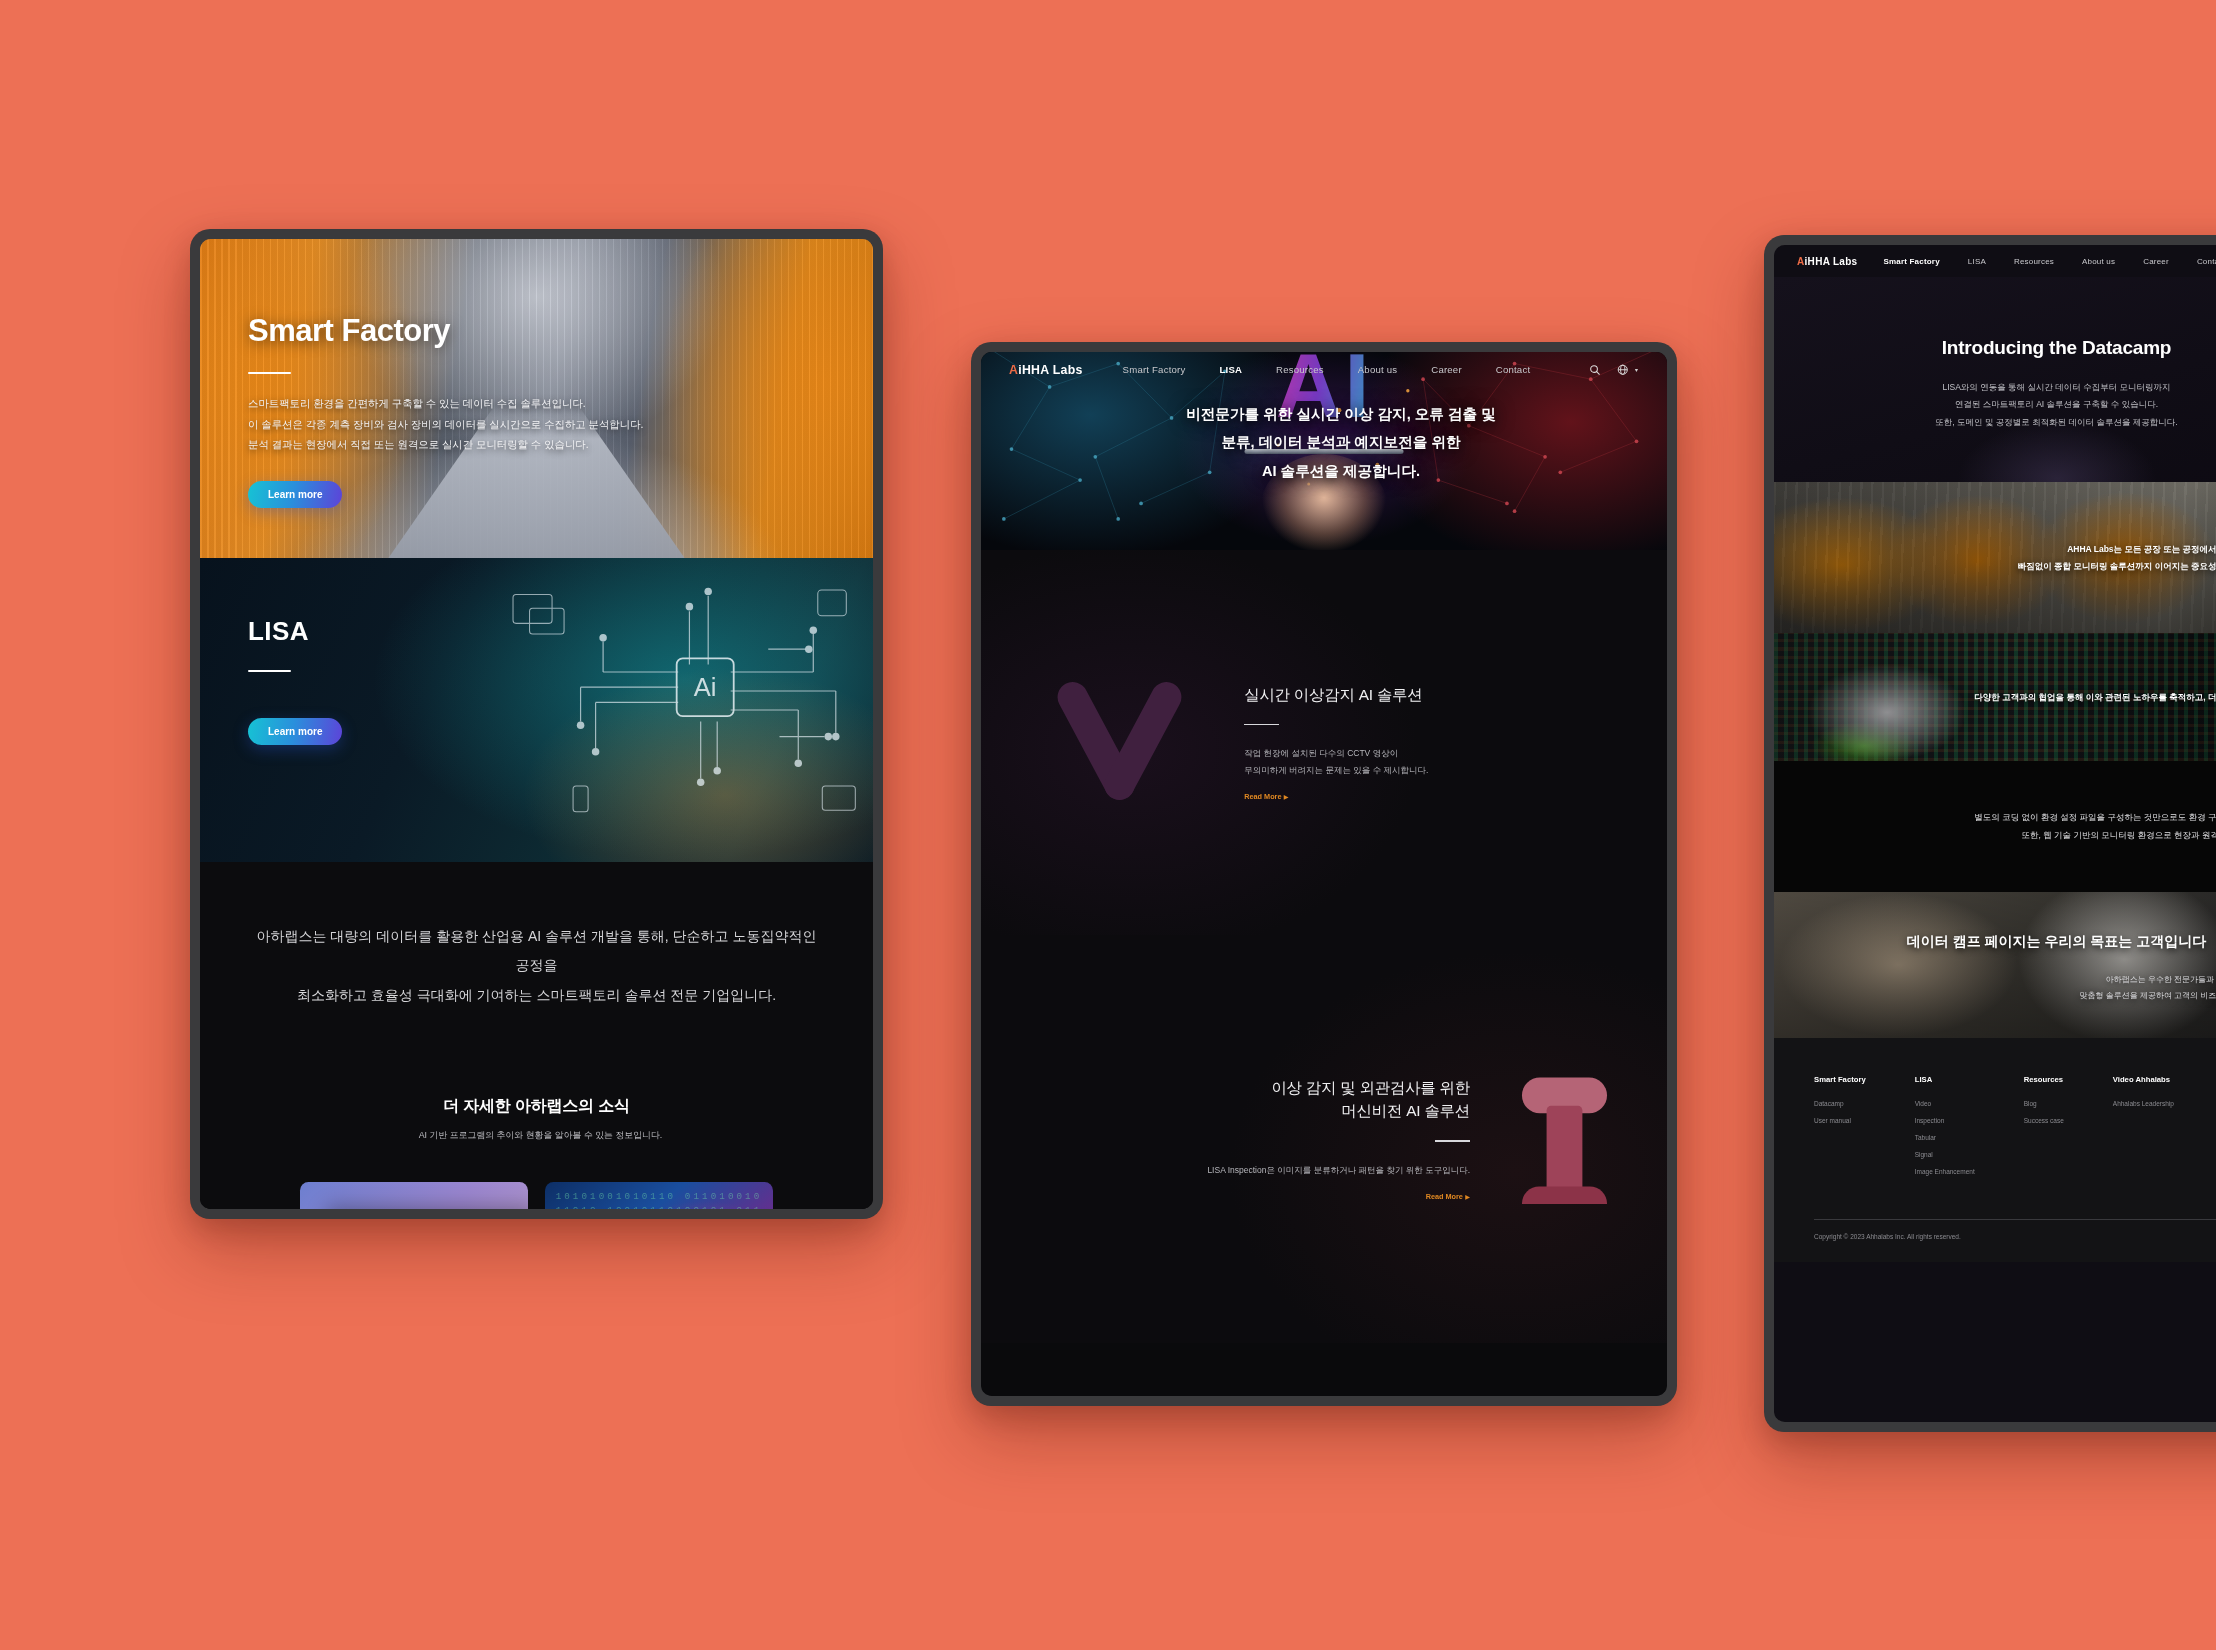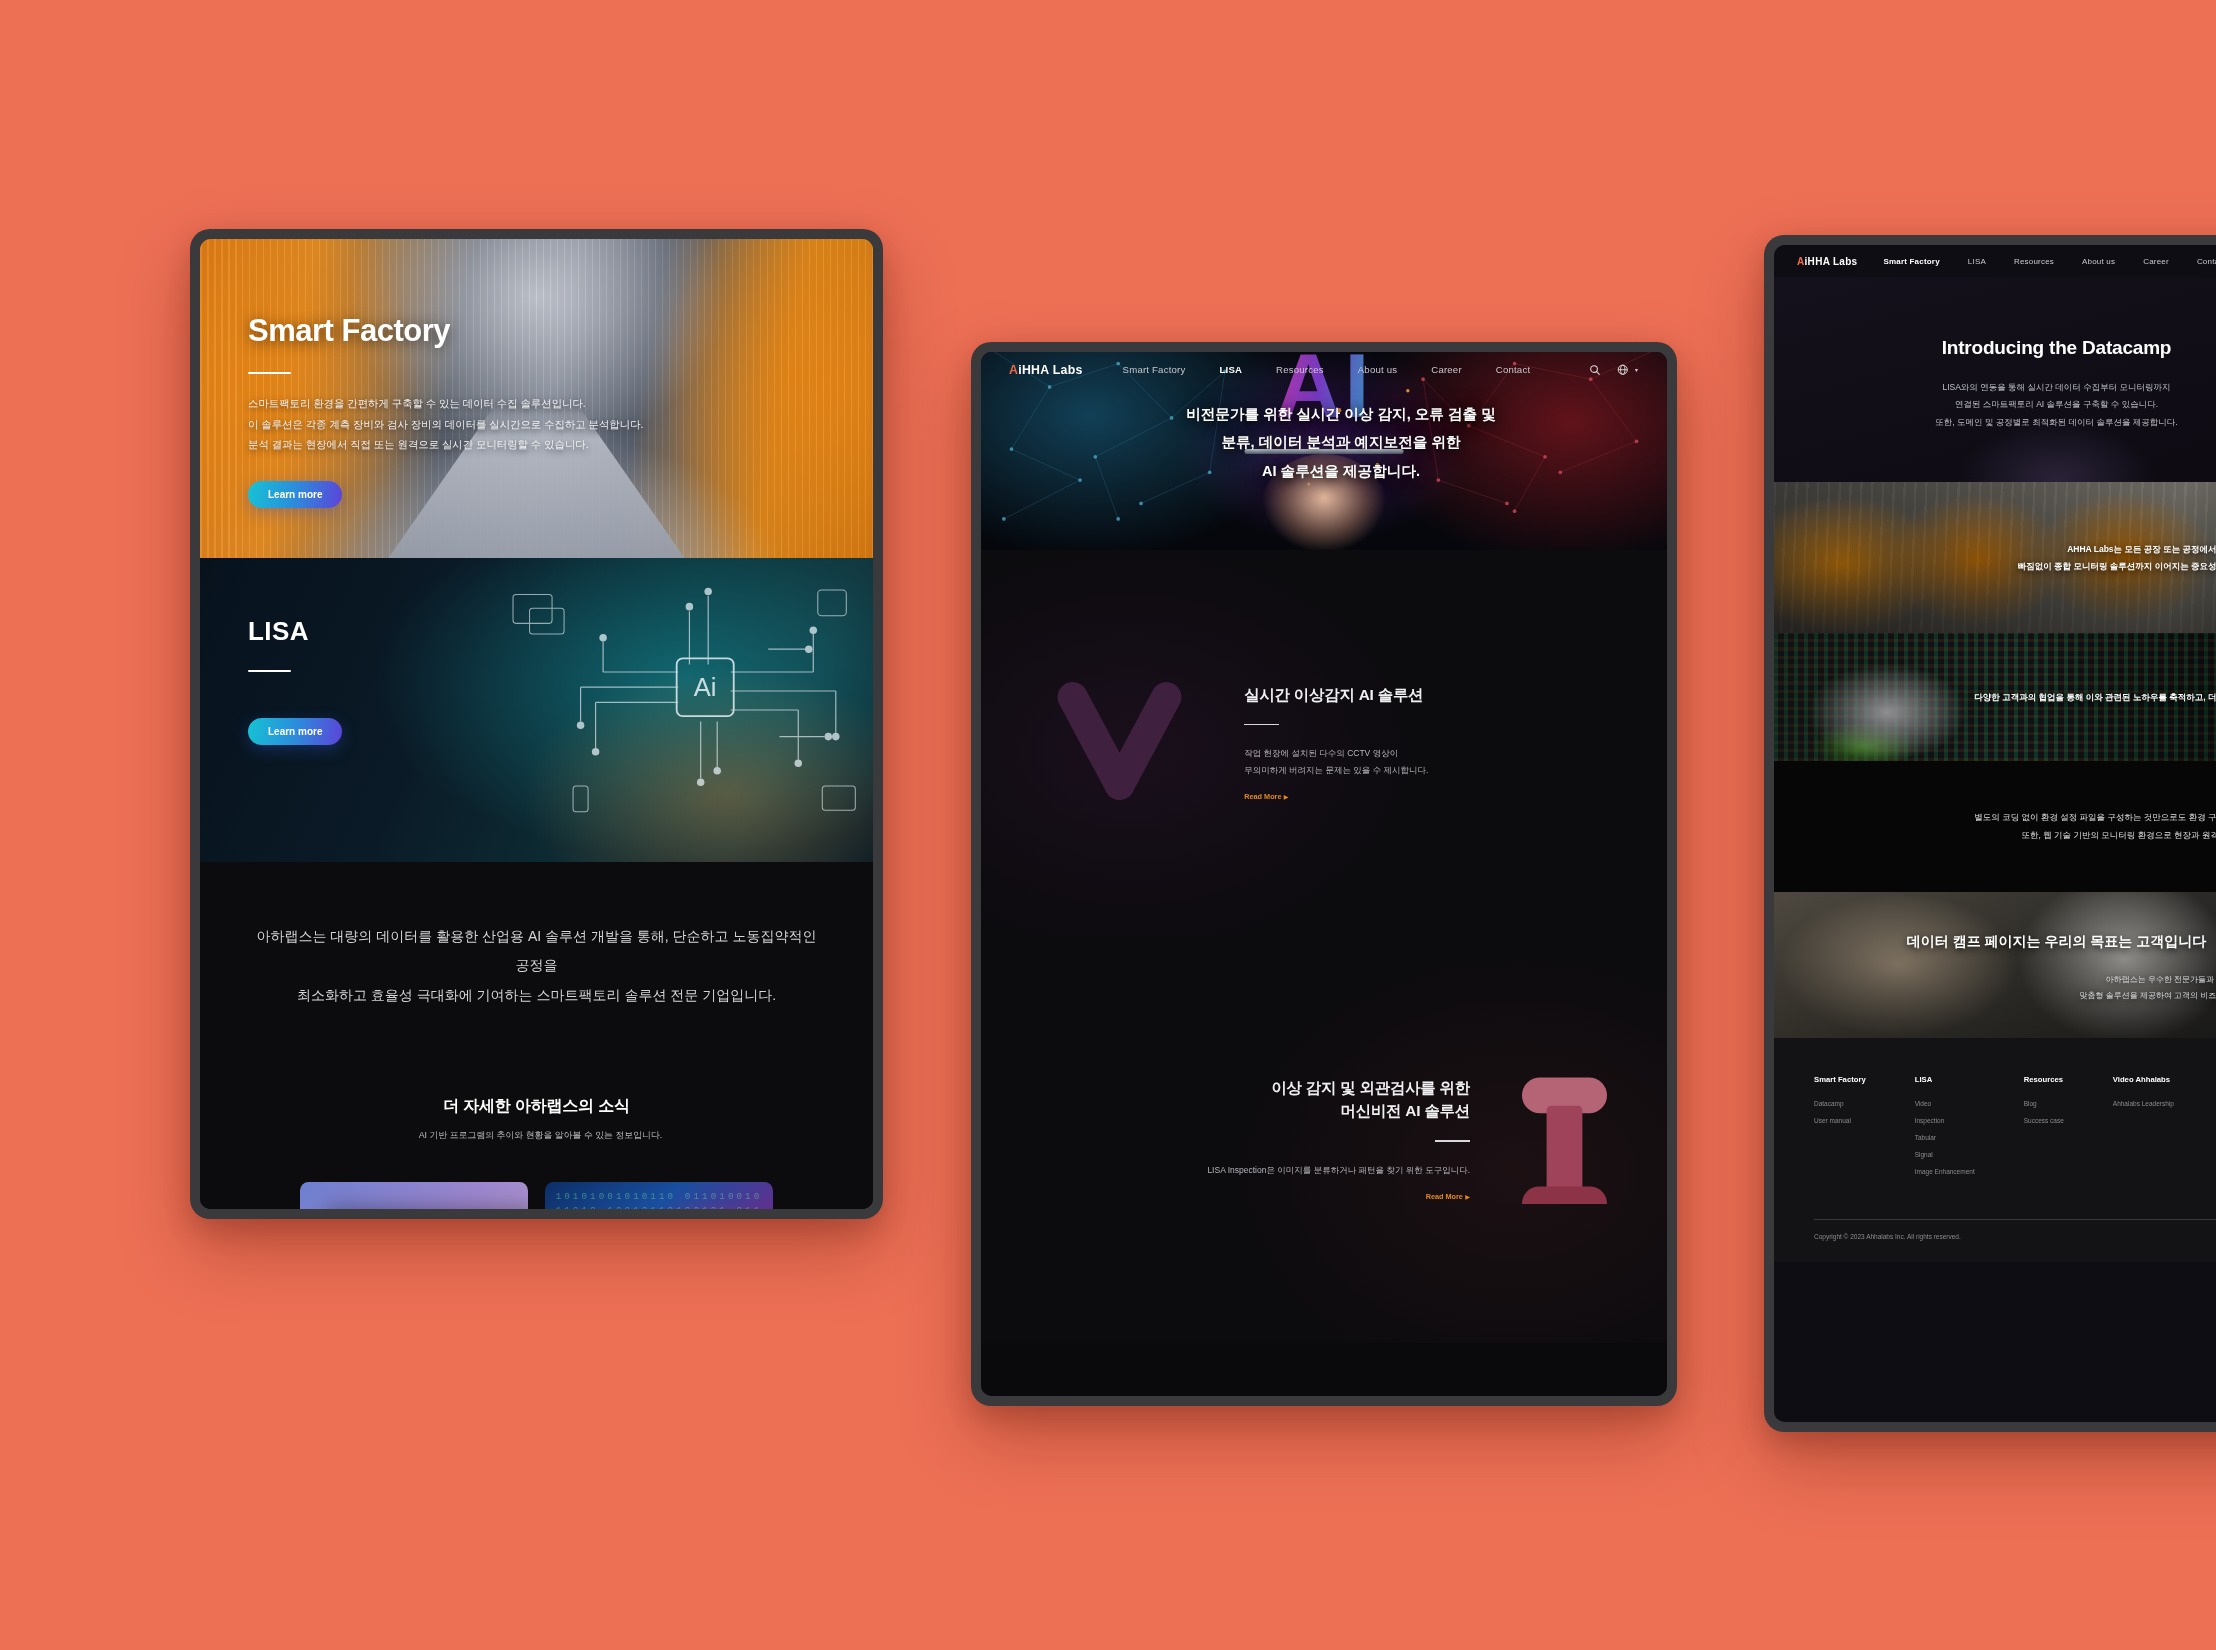--- a/index.html
+++ b/index.html
@@ -195,21 +195,21 @@
   }
   .cp-sec-1 { height: 385px; background: radial-gradient(ellipse 58% 75% at 22% 52%, #1a0f1c 0%, #0c0b0e 72%); }
   .cp-sec-2 { height: 408px; background: radial-gradient(ellipse 58% 75% at 78% 58%, #1c1013 0%, #0c0b0e 72%); }
 
   .glyph-v { width: 151px; height: 146px; flex-shrink: 0; margin-left: 9.2px; }
   .glyph-i { width: 97px; height: 132px; flex-shrink: 0; }
 
   .cp-txt { flex: 1; }
   .cp-txt.left  { padding-left: 49px; text-align: left; }
   .cp-txt.right { padding-right: 46px; text-align: right; }
-  .cp-h { font-size: 15.4px; font-weight: 700; color: #f0f0f2; line-height: 1.55; letter-spacing: -0.2px; }
+  .cp-h { font-size: 15.4px; font-weight: 400; color: #f0f0f2; line-height: 1.55; letter-spacing: -0.2px; }
   .cp-rule { width: 35px; height: 1.5px; background: #d8d8dc; margin: 17px 0 20px; }
   .cp-txt.right .cp-rule { margin-left: auto; }
   .cp-p { font-size: 8.5px; line-height: 1.95; color: #b7b7bc; }
   .readmore { margin-top: 14px; font-size: 7.3px; color: #E08822; font-weight: 600; display: inline-block; }
   .readmore .tri { font-size: 6.2px; margin-left: 2.3px; }
 
   
   #device-right .screen { background: #0f0d14; }
   #device-right .navbar { height: 32px; padding: 0 23px; }
   #device-right .logo { font-size: 10px; margin-right: 26px; }

